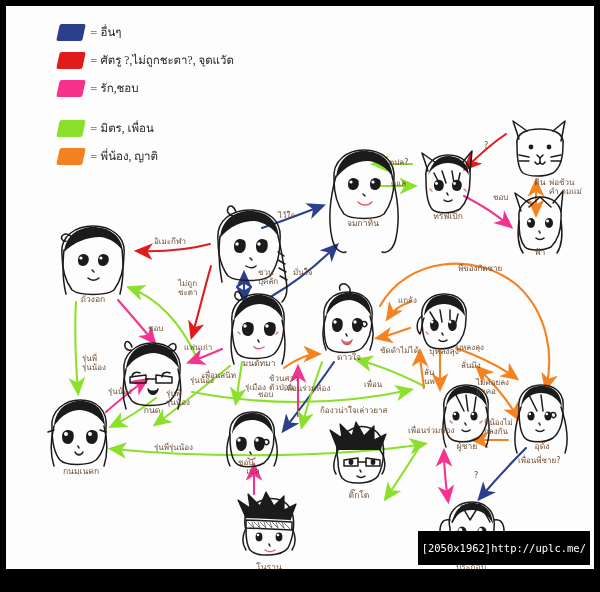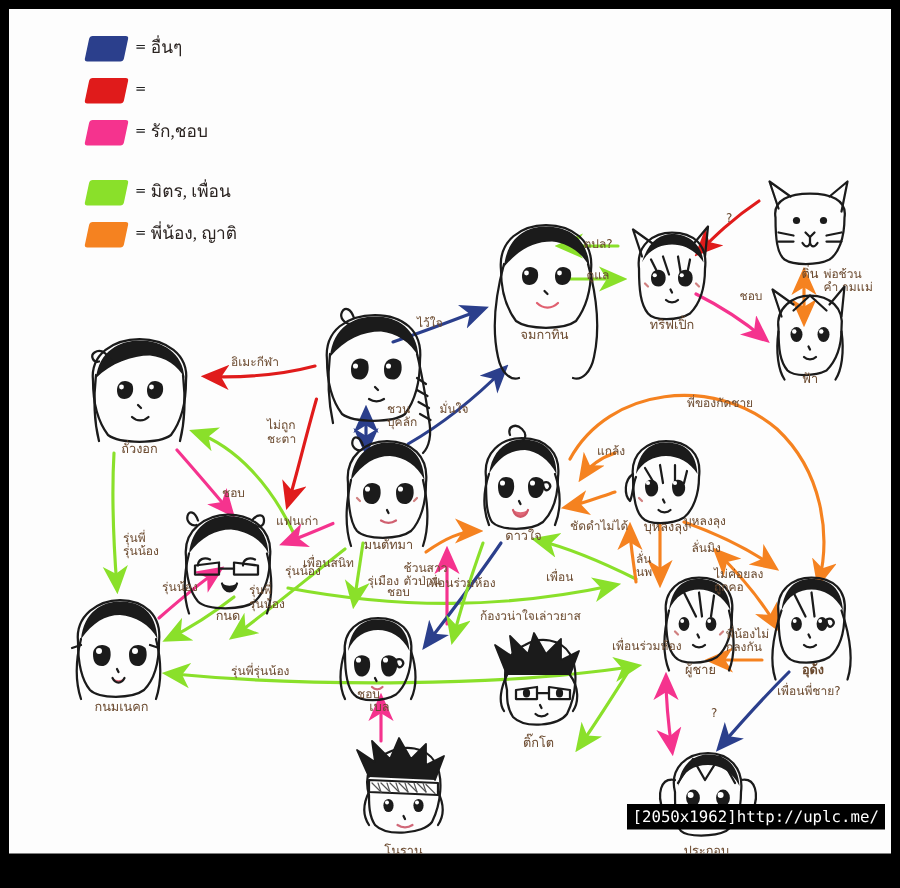--- a/index.html
+++ b/index.html
@@ -85,22 +85,22 @@
     color: #6b4a2f;
     white-space: nowrap;
     line-height: 9px;
     font-family: "DejaVu Sans", sans-serif;
     pointer-events: none;
   }
   
   #watermark {
     position: absolute;
     right: 4px;
-    bottom: 16px;
-    height: 17px;
+    bottom: 4px;
+    height: 34px;
     display: flex;
     align-items: center;
     background: #000000;
     color: #ffffff;
     font-family: "DejaVu Sans Mono", monospace;
     font-size: 10.5px;
     letter-spacing: 0px;
     padding: 0 4px;
     white-space: nowrap;
   }
@@ -462,20 +462,21 @@
 
     <div class="legend">
       <div class="legend-row">
         <div class="swatch" style="background:#2b3f8c"></div>
         <span class="legend-eq">=</span>
         <span class="legend-text">อื่นๆ</span>
       </div>
       <div class="legend-row">
         <div class="swatch" style="background:#e01b1b"></div>
         <span class="legend-eq">=</span>
+        <span class="legend-text">ศัตรู ?,ไม่ถูกชะตา?, จุดแวัด</span>
       </div>
       <div class="legend-row">
         <div class="swatch" style="background:#f5338e"></div>
         <span class="legend-eq">=</span>
         <span class="legend-text">รัก,ชอบ</span>
       </div>
       <div class="legend-row gap">
         <div class="swatch" style="background:#8ae02a"></div>
         <span class="legend-eq">=</span>
         <span class="legend-text">มิตร, เพื่อน</span>
@@ -491,21 +492,21 @@
         <div class="face-label" style="position: absolute; left: 87px; top: 286px;">ถั่วงอก</div>
         <div class="face-label" style="position: absolute; left: 357px; top: 210px;">จมกาทิน</div>
         <div class="face-label" style="position: absolute; left: 442px; top: 203px;">ทริฟเปิ้ก</div>
         <div class="face-label" style="position: absolute; left: 534px; top: 169px;">ติ่น</div>
         <div class="face-label" style="position: absolute; left: 534px; top: 239px;">ฟ้า</div>
         <div class="face-label" style="position: absolute; left: 146px; top: 397px;">กนด</div>
         <div class="face-label" style="position: absolute; left: 253px; top: 350px;">มนตัทมา</div>
         <div class="face-label" style="position: absolute; left: 343px; top: 344px;">ดาวใจ</div>
         <div class="face-label" style="position: absolute; left: 438px; top: 338px;">บุหลงลุง</div>
         <div class="face-label" style="position: absolute; left: 461px; top: 433px;">ผู้ชาย</div>
-        <div class="face-label" style="position: absolute; left: 536px; top: 433px; font-weight: bold;">อุด้ง</div>
+        <div class="face-label" style="position: absolute; left: 536px; top: 433px;">อุด้ง</div>
         <div class="face-label" style="position: absolute; left: 75px; top: 458px;">กนมเนคก</div>
         <div class="face-label" style="position: absolute; left: 247px; top: 458px;">เบล</div>
         <div class="face-label" style="position: absolute; left: 353px; top: 482px;">ติ๊กโต</div>
         <div class="face-label" style="position: absolute; left: 263px; top: 554px;">โนราน</div>
         <div class="face-label" style="position: absolute; left: 465px; top: 554px;">ประกอบ</div>
       </div>
 
     <div id="edge-labels">
         <div class="edge-label" style="left: 148px; top: 231px; color: rgb(107, 74, 47);">อิเมะกีฬา</div>
         <div class="edge-label" style="left: 172px; top: 273px; color: rgb(107, 74, 47);">ไม่ถูก<br>ชะตา</div>

